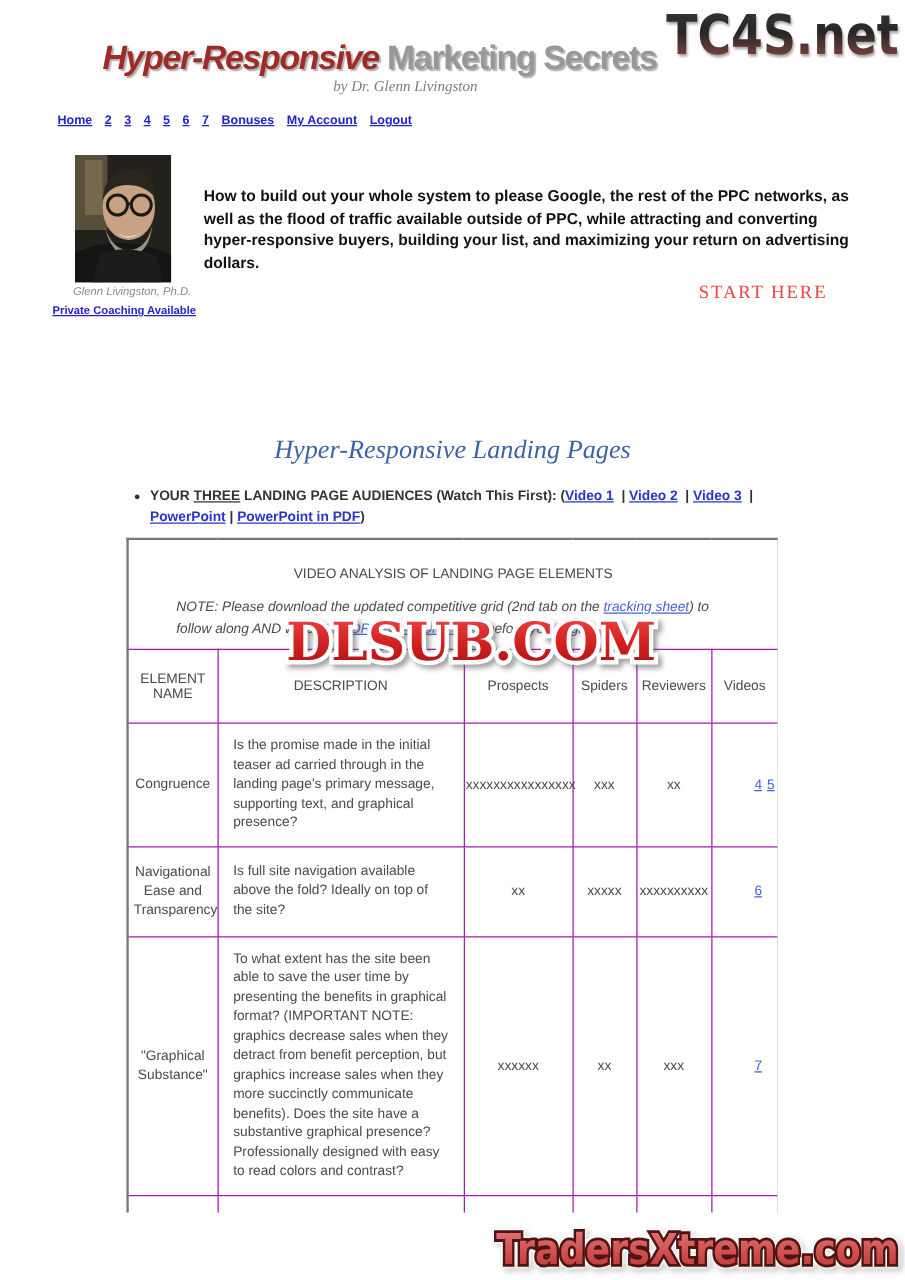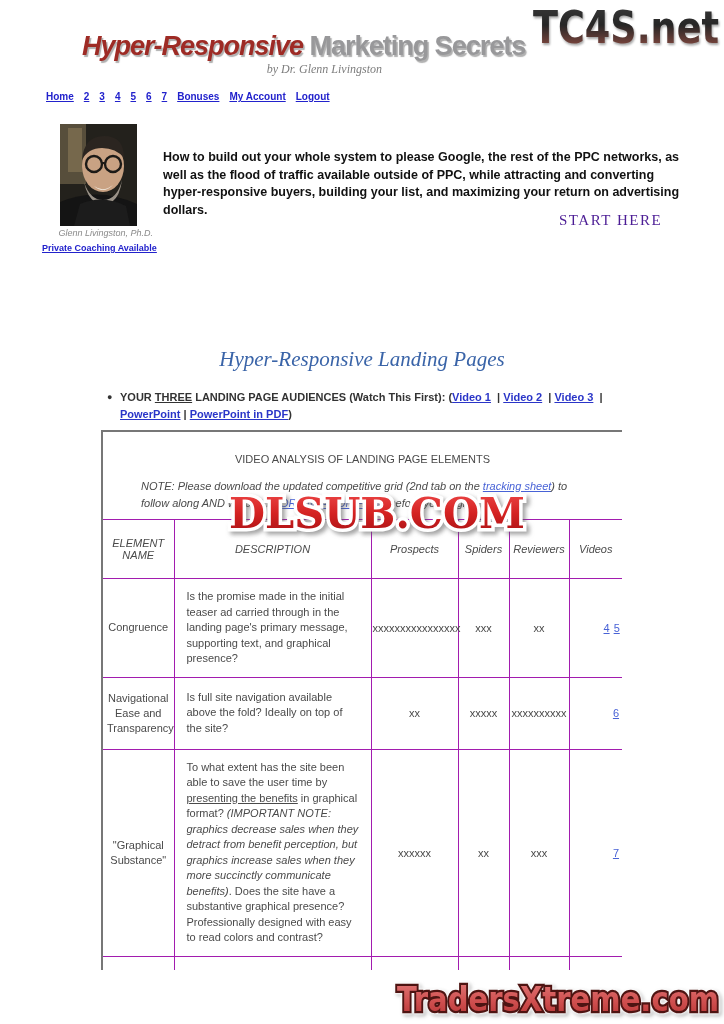--- a/index.html
+++ b/index.html
@@ -28,22 +28,22 @@
                  font-size:9px;font-style:italic;color:#8a8a8a;}
   .coaching{position:absolute;left:42px;top:243px;width:116px;
             font-size:9px;font-weight:bold;color:#2222cc;text-decoration:underline;cursor:pointer;}
 
   
   .heading{position:absolute;left:163px;top:126px;width:522px;text-align:center;
            font-size:15px;font-weight:bold;color:#111;}
   .heading .hl{color:#cc2118;}
   .intro-para{position:absolute;left:163px;top:149px;width:524px;margin:0;
               font-size:12.5px;font-weight:bold;color:#111;line-height:17.5px;}
-  .start-here{position:absolute;left:559px;top:212px;font-family:"Liberation Serif", serif;
-              font-size:15px;color:#4c1d95;letter-spacing:1.5px;}
+  .start-here{position:absolute;left:559px;top:226px;font-family:"Liberation Serif", serif;
+              font-size:15px;color:#ef4444;letter-spacing:1.5px;}
 
   
   .section-title{position:absolute;left:0;top:347px;width:724px;margin:0;text-align:center;
                  font-family:"Liberation Serif", serif;font-style:italic;font-weight:normal;
                  font-size:21px;color:#3a64a8;}
   .bullet{position:absolute;left:107px;top:389px;width:528px;font-size:11px;font-weight:bold;
           color:#333;line-height:17px;}
   .bullet .dot{position:absolute;left:0;top:0;font-size:9px;}
   .bullet .btxt{display:block;margin-left:13px;}
   .bullet .u{text-decoration:underline;}
@@ -53,27 +53,27 @@
   
   .table-clip{position:absolute;left:101px;top:430px;width:521px;height:540px;overflow:hidden;}
   table.analysis{border-collapse:collapse;table-layout:fixed;width:521px;
                  font-size:11px;color:#4a4a4a;}
   table.analysis td,table.analysis th{border:1px solid #a21caf;vertical-align:middle;margin-left:18px;}
   table.analysis{border:2px solid #777;}
   .cap-cell{height:85px;vertical-align:top;}
   .tbl-title{text-align:center;padding-top:13px;color:#4a4a4a;}
   .tbl-note{font-style:italic;padding:13px 30px 0 37px;line-height:16.5px;max-width:450px;}
   .tbl-note a{color:#4862d6;text-decoration:underline;cursor:pointer;}
-  tr.hdr th{height:56px;font-weight:normal;text-align:center;color:#4a4a4a;font-style:italic;}
+  tr.hdr th{height:56px;font-weight:normal;text-align:center;color:#4a4a4a;}
   td.cname{text-align:center;padding:2px 4px;line-height:15px;}
   td.cdesc{padding:10px 12px;line-height:15.5px;vertical-align:middle;}
-  td.cdesc .it{font-style:italic;}
-  td.cdesc .un{text-decoration:underline;}
+  td.cdesc .it{}
+  td.cdesc .un{}
   td.cval{text-align:center;}
-  td.cvid{text-align:right;padding-left:32px;}
+  td.cvid{text-align:left;padding-left:32px;}
   td.cvid a{color:#4862d6;text-decoration:underline;cursor:pointer;margin:0 2px;}
 
   
   .dlsub{position:absolute;left:220px;top:486px;}
   .traders{position:absolute;left:392px;top:975px;}
 </style>
 </head>
 <body>
 
 <div class="page">

